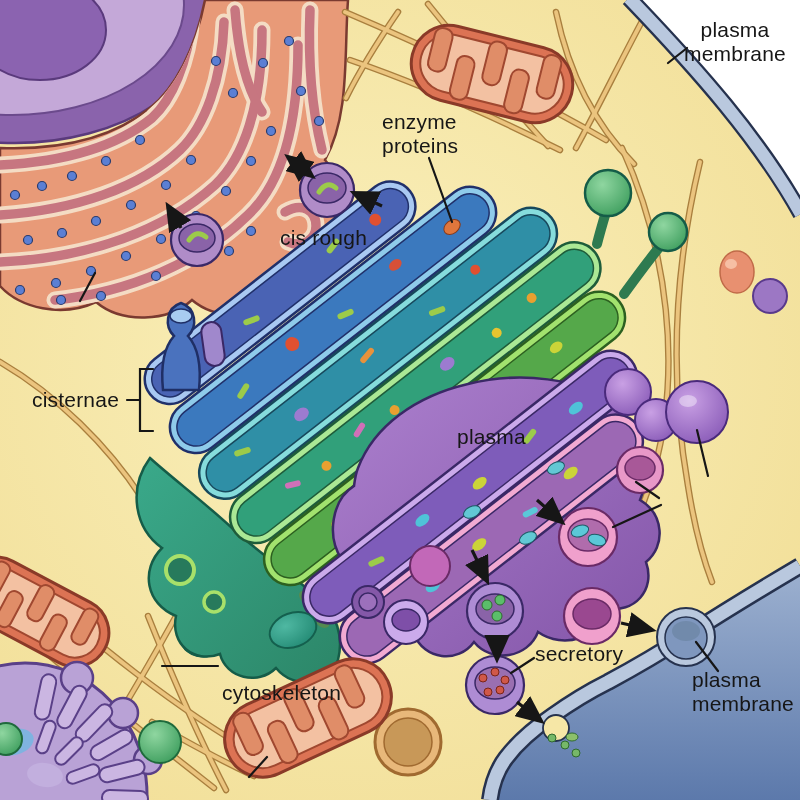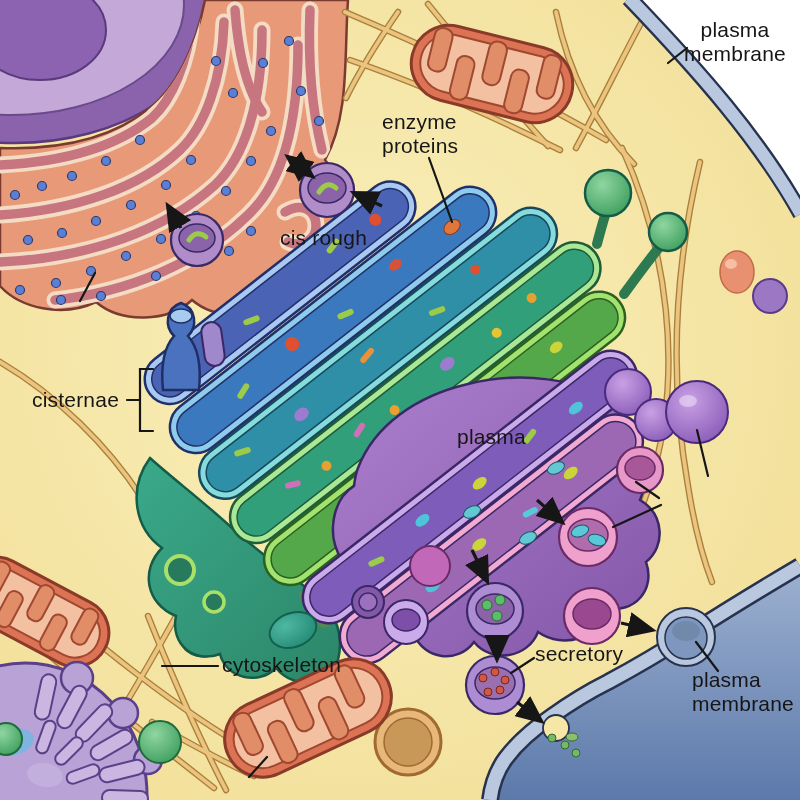--- a/index.html
+++ b/index.html
@@ -428,16 +428,16 @@
 </svg>
 
 <div class="label c" style="left:676px;top:18px;width:118px">plasma
 membrane</div>
 <div class="label" style="left:382px;top:110px">enzyme
 proteins</div>
 <div class="label" style="left:280px;top:226px">cis rough</div>
 <div class="label" style="left:32px;top:388px">cisternae</div>
 <div class="label" style="left:457px;top:425px">plasma</div>
 <div class="label" style="left:535px;top:642px">secretory</div>
-<div class="label" style="left:222px;top:653px">cytoskeleton</div>
+<div class="label" style="left:222px;top:681px">cytoskeleton</div>
 <div class="label" style="left:692px;top:668px">plasma
 membrane</div>
 </div>
 
 </body></html>

